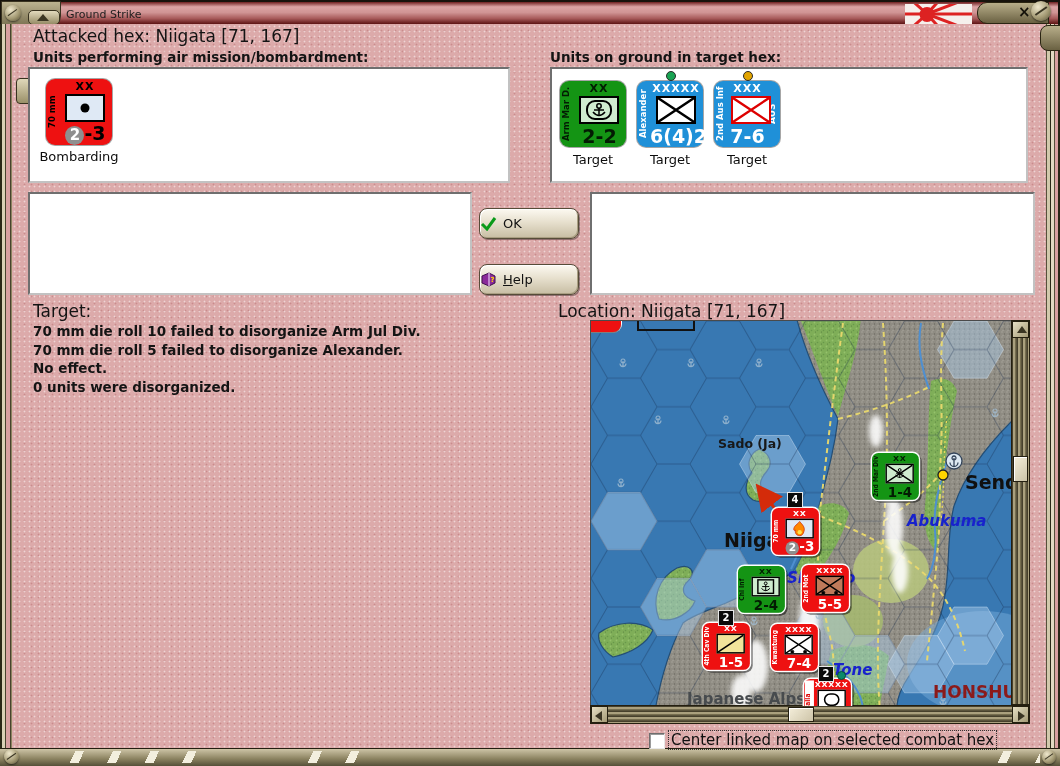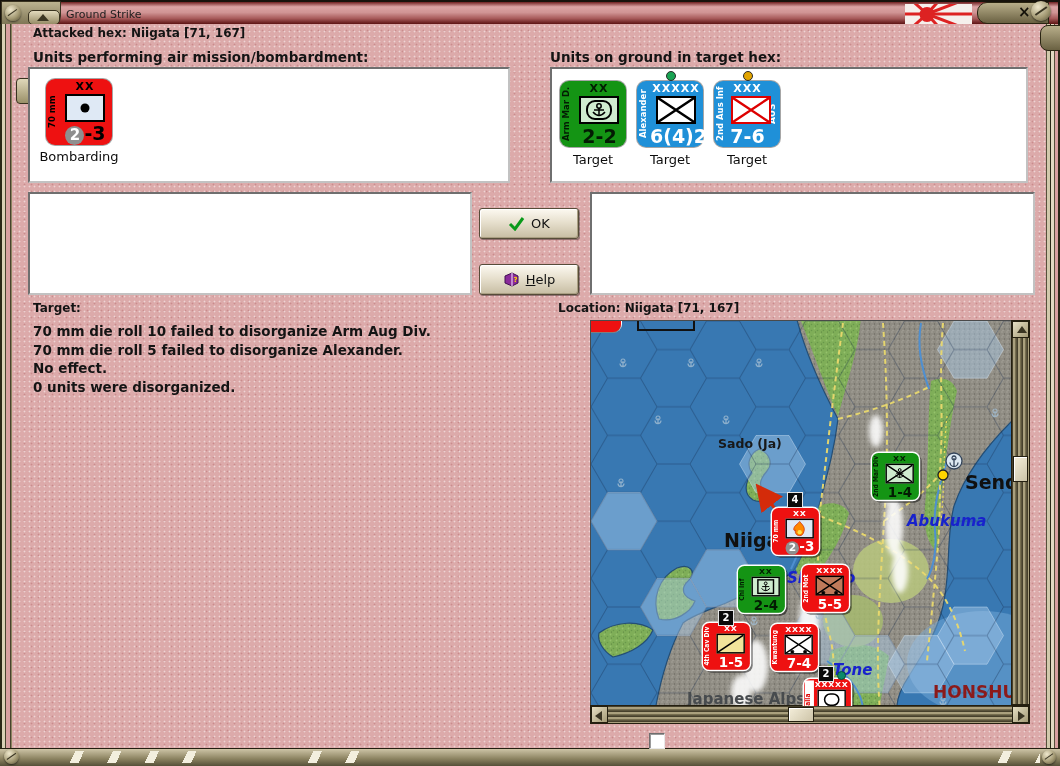--- a/index.html
+++ b/index.html
@@ -24,27 +24,27 @@
   .close-x{position:absolute;left:40px;top:0px;font-size:15px;font-weight:bold;color:#14120a;}
   .flag{position:absolute;left:903px;top:2px;width:67px;height:21px;}
   .side-border{position:absolute;top:24px;height:724px;}
   .side-l{left:0;width:12px;background:linear-gradient(to right,#2a2716 0 2px,#d9d0b4 2px 5px,#48432d 5px 6px,#d8a0a0 6px 10px,#48432d 10px 11px,#8b8260 11px 12px);}
   .side-r{left:1046px;width:14px;background:linear-gradient(to right,#55503a 0 1px,#d2c9ac 1px 4px,#2a2716 4px 5px,#e2dac2 5px 8px,#55503a 8px 9px,#d8a0a0 9px 12px,#2a2716 12px 14px);}
   .bottombar{position:absolute;left:0;top:748px;width:1060px;height:18px;background:linear-gradient(#cdc4a6,#8b8260 55%,#4e4933);border-top:1px solid #241f10;}
   .hazard{position:absolute;top:2px;height:12px;background:repeating-linear-gradient(115deg,transparent 0 12px,#f3efde 12px 20px,transparent 20px 34px);}
   .knob{position:absolute;background:linear-gradient(#e0d8ba,#9a9068);border:1px solid #393320;border-radius:4px;}
   .tab-r{position:absolute;left:1040px;top:25px;width:19px;height:24px;background:linear-gradient(#b8ae8a,#6a6142);border:1px solid #2a2512;border-radius:8px 0 0 8px;}
   
-  .hd{position:absolute;font-weight:bold;font-size:12px;color:#141414;}
+  .hd{position:absolute;font-weight:normal;font-size:17px;color:#141414;}
   .lb{position:absolute;font-weight:bold;font-size:13.5px;color:#141414;}
   .res-line{font-weight:bold;font-size:13.5px;color:#141414;line-height:18.5px;}
   .cap{position:absolute;font-size:13px;color:#0d0d0d;text-align:center;}
   
   .panelbox{position:absolute;background:#fff;border:2px solid;border-color:#6f6f6f #c2c2c2 #c2c2c2 #6f6f6f;box-sizing:border-box;}
-  .btn{position:absolute;width:98px;height:29px;background:linear-gradient(to bottom,#fcf9f1,#e7e0ce 45%,#c7bda3);border:1px solid #564c39;border-radius:3px;box-shadow:inset 1px 1px 0 #fff,inset -1px -1px 0 #a99e82,1px 1px 0 rgba(0,0,0,.35);font-size:13px;color:#111;display:flex;align-items:center;justify-content:center;gap:6px;cursor:pointer;}
+  .btn{position:absolute;width:98px;height:29px;background:linear-gradient(to bottom,#fcf9f1,#e7e0ce 45%,#c7bda3);border:1px solid #564c39;border-radius:8px;box-shadow:inset 1px 1px 0 #fff,inset -1px -1px 0 #a99e82,1px 1px 0 rgba(0,0,0,.35);font-size:13px;color:#111;display:flex;align-items:center;gap:6px;cursor:pointer;}
   .btn u{text-decoration:underline;}
   
   .ctr{position:absolute;width:66px;height:66px;border-radius:9px;box-shadow:0 0 0 1px rgba(0,0,0,.35);}
   .ctr .sz{position:absolute;top:1px;left:14px;right:2px;text-align:center;font-weight:bold;font-size:11px;letter-spacing:1px;}
   .ctr .nm{position:absolute;left:1px;top:2px;bottom:2px;width:13px;font-weight:bold;font-size:8.5px;writing-mode:vertical-rl;transform:rotate(180deg);text-align:center;white-space:nowrap;}
   .ctr .sd{position:absolute;right:1px;top:2px;bottom:2px;width:12px;font-weight:bold;font-size:9px;writing-mode:vertical-rl;transform:rotate(180deg);text-align:center;white-space:nowrap;}
   .ctr .sym{position:absolute;left:19px;top:15px;width:40px;height:28px;border:2px solid #000;box-sizing:border-box;background:#fff;}
   .ctr .st{position:absolute;bottom:0px;left:13px;right:0;text-align:center;font-weight:bold;font-size:19px;line-height:21px;}
   .ctr.red{background:#ee1111;color:#000;}
   .ctr.green{background:#149414;color:#031c03;}
@@ -190,21 +190,21 @@
     <svg width="17" height="15" viewBox="0 0 17 15">
       <path d="M2,4 L9,1 L15,4 L15,11 L9,14 L2,11 Z" fill="#8a2a9a" stroke="#401050"></path>
       <path d="M9,1 L9,14" stroke="#d9b2e6" stroke-width="1.4"></path>
       <text x="10.5" y="9.5" font-size="7" font-weight="bold" fill="#ffd700">?</text>
     </svg>
     <span><u>H</u><span>elp</span></span>
   </div>
 
   <div class="hd" style="left:33px;top:301px;">Target:</div>
   <div style="position:absolute;left:33px;top:322px;width:540px;">
-    <div class="res-line">70 mm die roll 10 failed to disorganize Arm Aug Div.</div>
+    <div class="res-line">70 mm die roll 10 failed to disorganize Arm Jul Div.</div>
     <div class="res-line">70 mm die roll 5 failed to disorganize Alexander.</div>
     <div class="res-line">No effect.</div>
     <div class="res-line">0 units were disorganized.</div>
   </div>
 
   <div class="hd" style="left:558px;top:301px;">Location:  Niigata  [71, 167]</div>
 
   <div id="map">
     <svg class="base" width="421" height="385" viewBox="0 0 421 385">
       <defs>
@@ -433,13 +433,14 @@
     <div class="sbtn" style="left:0px;top:0px;">
       <div class="t" style="left:3px;border-top:5px solid transparent;border-bottom:5px solid transparent;border-right:7px solid #3a3523;"></div>
     </div>
     <div class="sbtn" style="right:0px;top:0px;">
       <div class="t" style="left:5px;border-top:5px solid transparent;border-bottom:5px solid transparent;border-left:7px solid #3a3523;"></div>
     </div>
     <div class="thumb" style="left:197px;top:1px;width:26px;height:15px;"></div>
   </div>
 
   <div class="chk"></div>
+  <div class="chk-label">Center linked map on selected combat hex</div>
 </div>
 
 </body></html>

